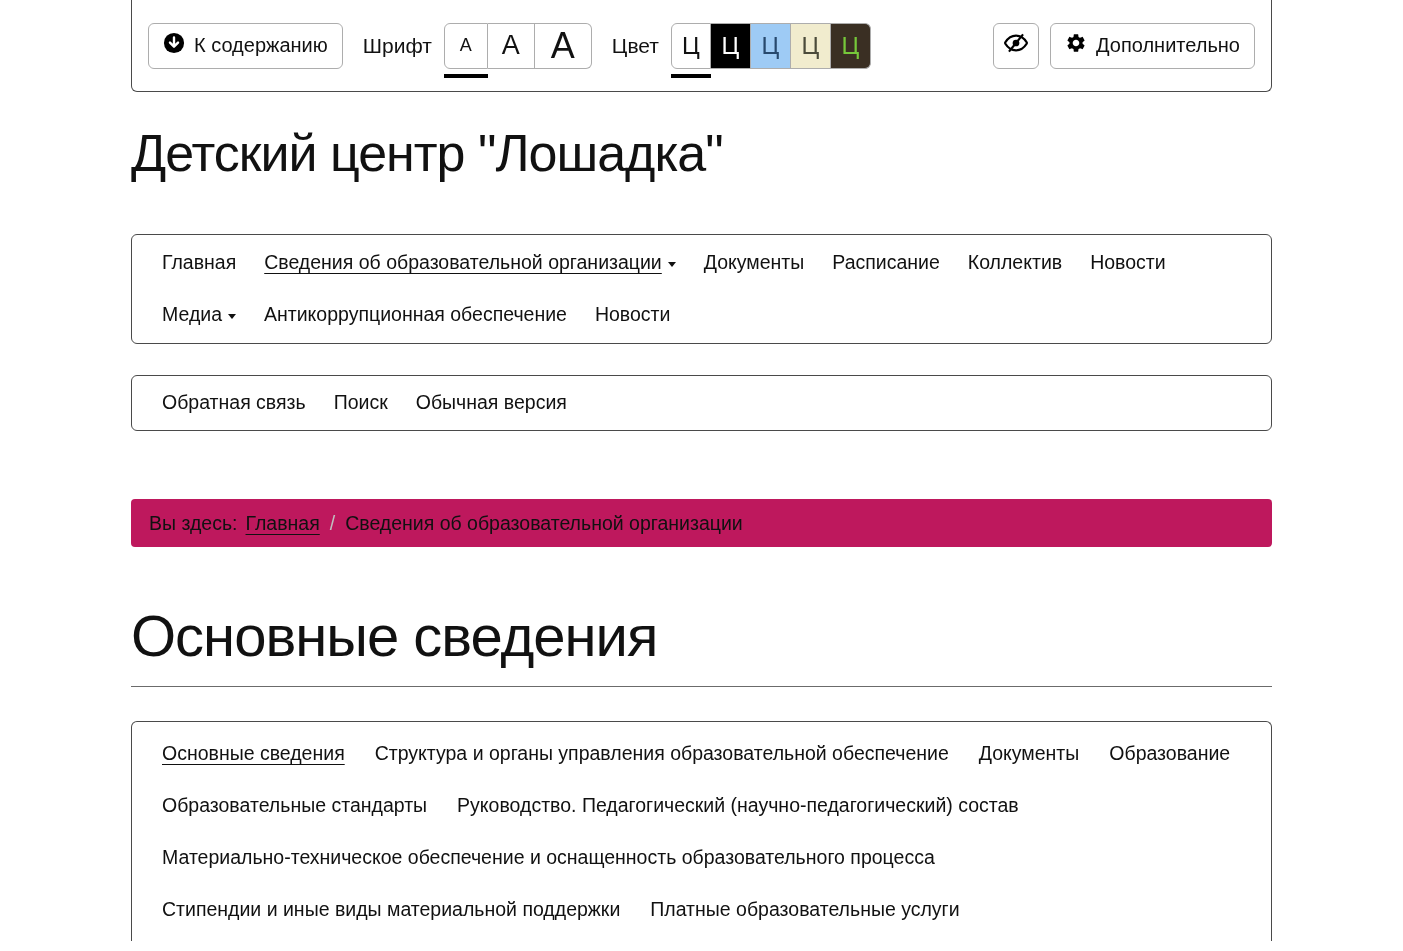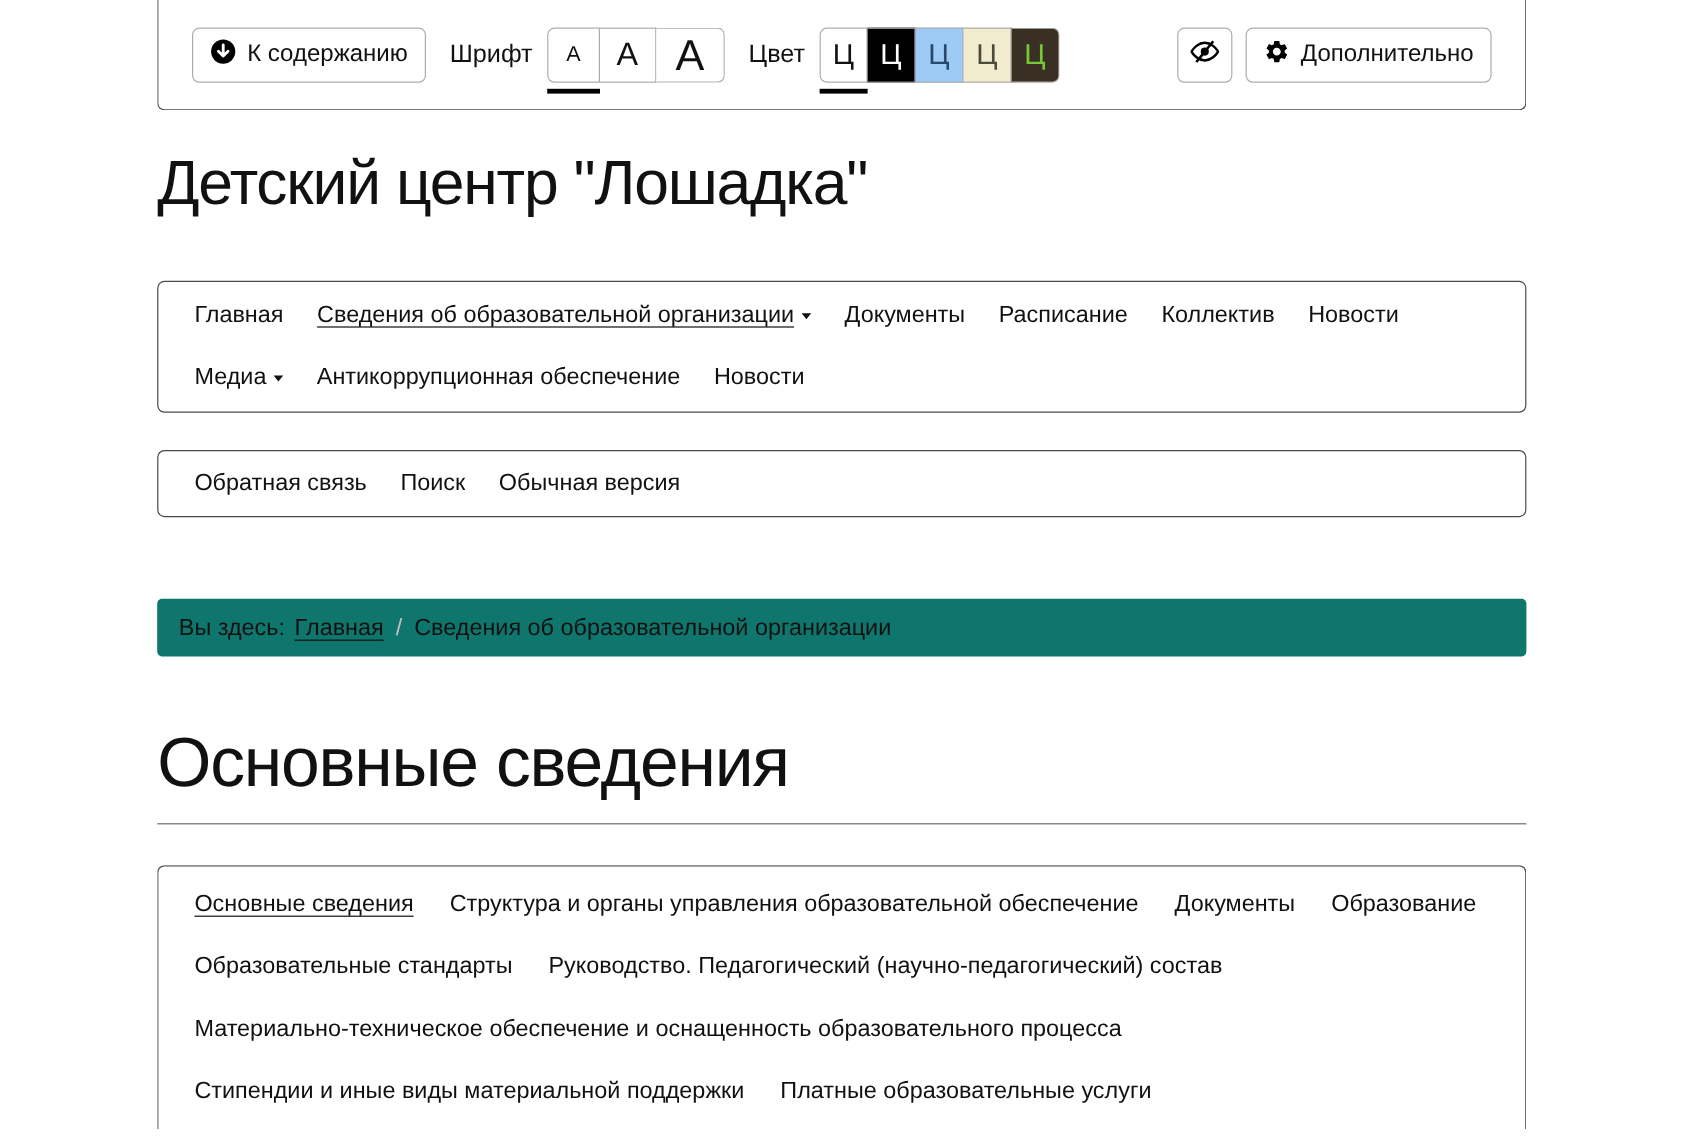--- a/index.html
+++ b/index.html
@@ -2,21 +2,21 @@
 <html lang="ru"><head>
 <meta charset="utf-8">
 <style>
   * { margin: 0; padding: 0; box-sizing: border-box; }
   html, body { width: 1403px; height: 951px; overflow: hidden; background: #fff;
     font-family: "Liberation Sans", "DejaVu Sans", sans-serif; color: #111; }
   .container { width: 1141px; margin: 0 auto; }
 
   
   .toolbar { border: 1px solid #4a4a4a; border-top: none; border-radius: 0 0 6px 6px;
-    height: 92px; display: flex; align-items: center; padding: 0 28px; }
+    height: 92px; display: flex; align-items: center; padding: 0 16px; }
   .tb-btn { background: #fff; border: 1px solid #adadad; border-radius: 6px; height: 46px;
     display: inline-flex; align-items: center; gap: 9px; padding: 0 14px;
     font-size: 20px; color: #111; cursor: pointer; font-family: inherit; }
   .tb-label { font-size: 21px; margin: 0 12px 0 20px; white-space: nowrap; }
   .btn-group { display: inline-flex; border-radius: 6px; }
   .seg { position: relative; background: #fff; border: 1px solid #adadad; border-left-width: 0;
     display: inline-flex; align-items: center; justify-content: center; height: 46px;
     cursor: pointer; font-family: inherit; color: #111; }
   .btn-group .seg:first-child { border-left-width: 1px; border-radius: 6px 0 0 6px; }
   .btn-group .seg:last-child { border-radius: 0 6px 6px 0; }
@@ -44,21 +44,21 @@
   .nav-box.secondary { margin-top: 31px; padding: 1px 30px; }
   .nav-list { list-style: none; display: flex; flex-wrap: wrap; column-gap: 28px; }
   .nav-list li { line-height: 50px; white-space: nowrap; }
   .nav-list a { color: #111; text-decoration: none; font-size: 19.5px; cursor: pointer; }
   .nav-list a.active { text-decoration: underline; text-underline-offset: 4px; }
   .caret { display: inline-block; margin-left: 6px; vertical-align: 2px;
     width: 0; height: 0; border-left: 4px solid transparent;
     border-right: 4px solid transparent; border-top: 5px solid #111; }
 
   
-  .breadcrumb { margin-top: 68px; background: #0f766e; border-radius: 4px; height: 48px;
+  .breadcrumb { margin-top: 68px; background: #be185d; border-radius: 4px; height: 48px;
     display: flex; align-items: center; padding: 0 18px; font-size: 19.5px; }
   .breadcrumb a { color: #111; text-decoration: underline; text-underline-offset: 4px; cursor: pointer; }
   .crumb-prefix { margin-right: 8px; }
   .crumb-sep { color: #c0c0c0; margin: 0 10px; }
 
   
   .section-panel { margin-top: 34px; border: 1px solid #4a4a4a; border-bottom: none;
     border-radius: 6px 6px 0 0; padding: 6px 30px 0; min-height: 220px; }
   .section-panel .nav-list { column-gap: 30px; }
 </style>

